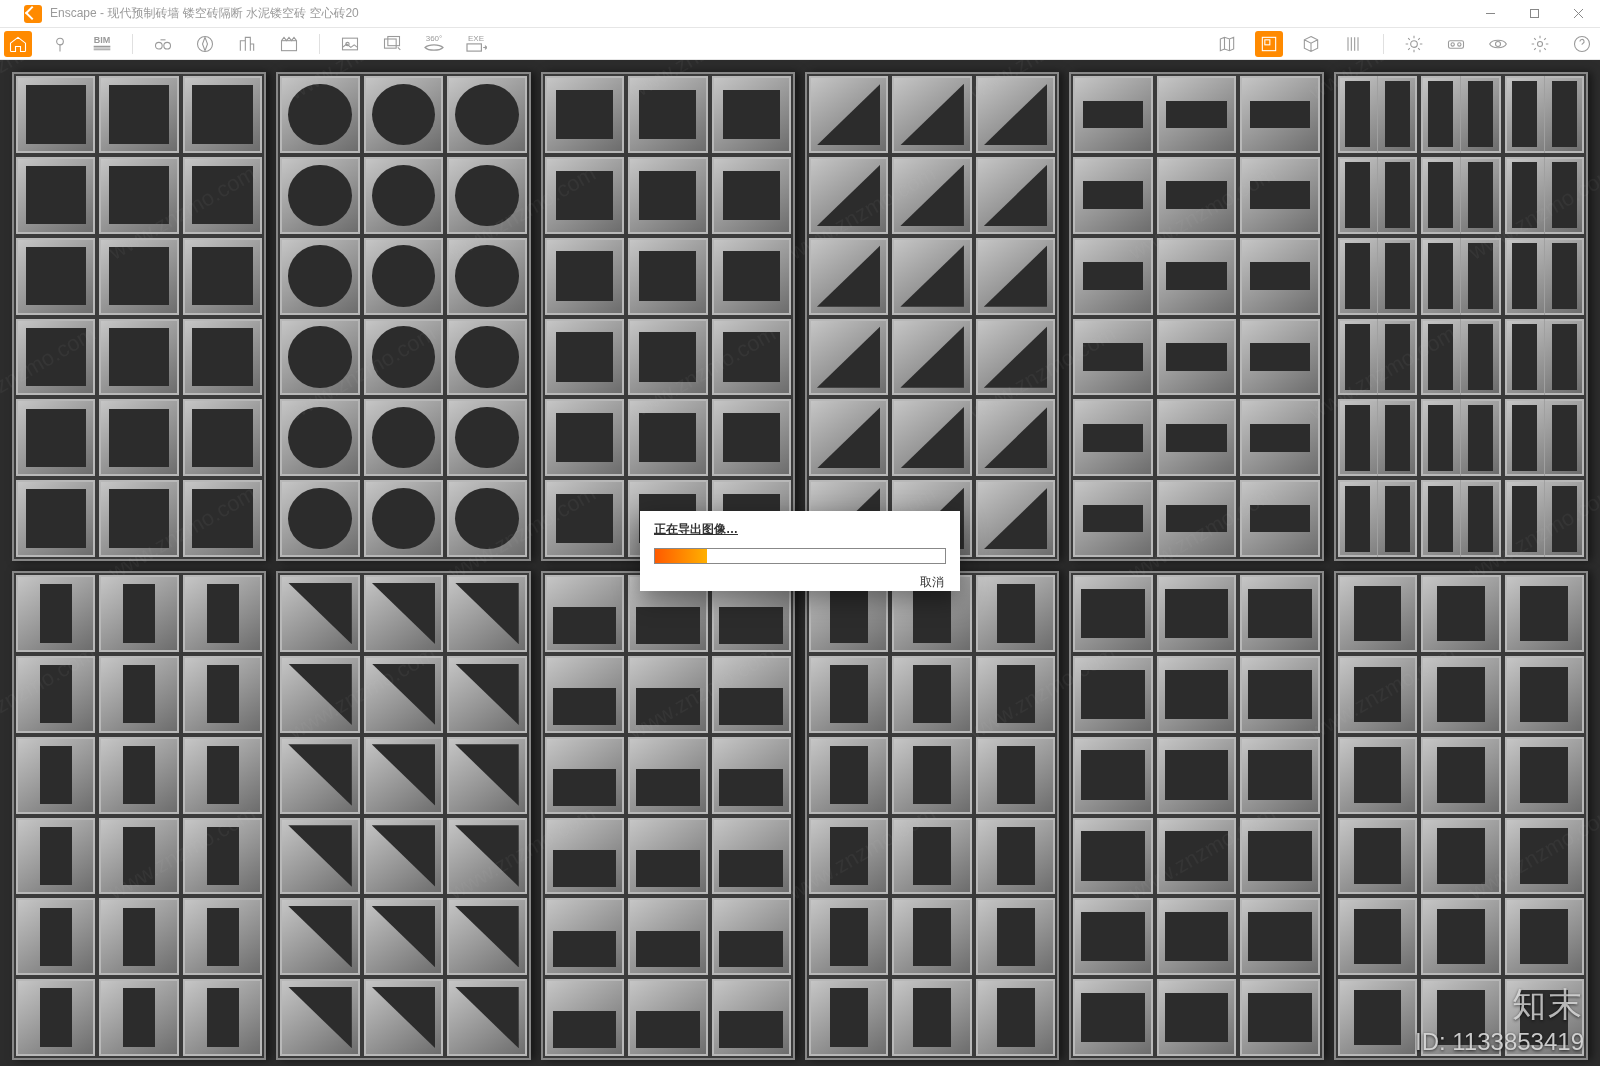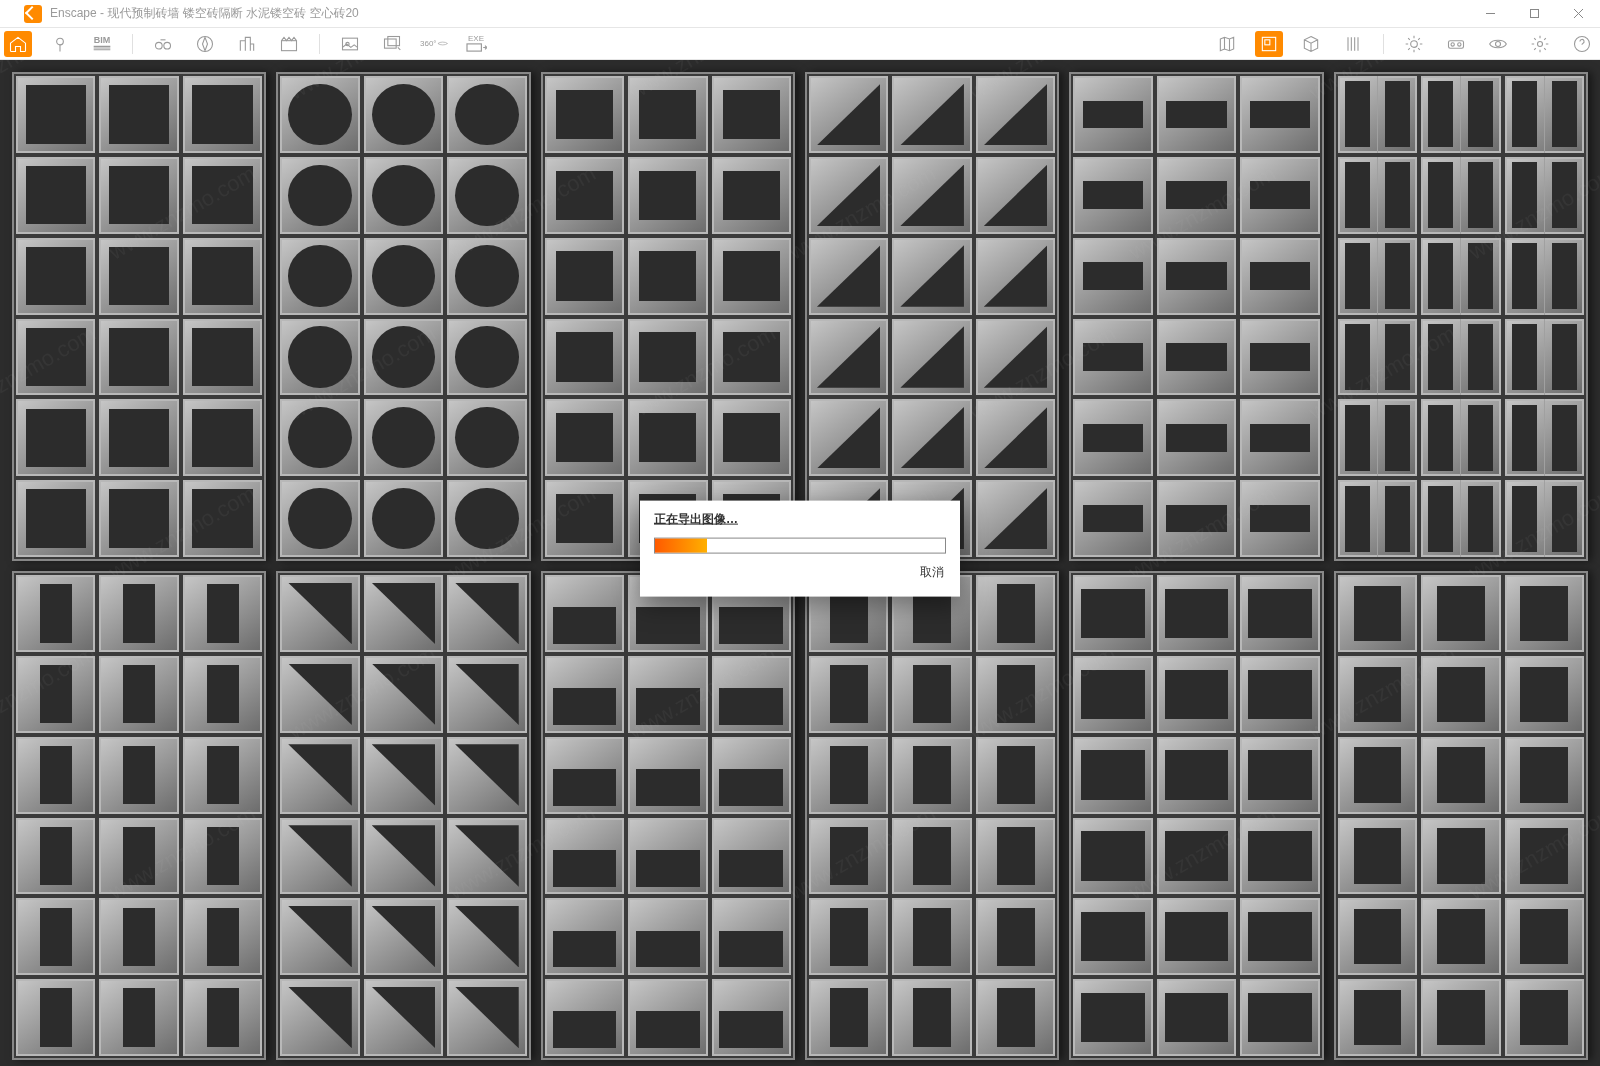--- a/index.html
+++ b/index.html
@@ -51,21 +51,21 @@
   .panel.narrow .cell::after { inset:12% 26%; }
   .panel.wide   .cell::after { inset:18% 10%; }
   .panel.double .cell::after { inset:14% 20%; }
 
   
   .dialog { position:absolute; left:50%; top:50%; transform:translate(-50%,-65%); width:320px; background:#fff; box-shadow:0 8px 24px rgba(0,0,0,.4); font-size:12px; color:#333;text-decoration:underline; }
   .dialog .dtitle { padding:10px 14px 6px; font-weight:600; }
   .dialog .barwrap { margin:4px 14px 2px; height:16px; border:1px solid #888; background:#fff; position:relative; }
   .dialog .barfill { position:absolute; left:0; top:0; bottom:0; background:linear-gradient(90deg,#ff5a00,#ffb000); }
   .dialog .pct { text-align:center; padding:6px 0 10px; }
-  .dialog .dactions { text-align:right; padding:8px 16px 16px; }
+  .dialog .dactions { text-align:right; padding:8px 16px 0; }
   .dialog .cancel { display:inline-block; }
 
   
   .wm { position:absolute; right:16px; bottom:10px; text-align:right; color:#d9d9d9; text-shadow:0 1px 3px rgba(0,0,0,.8); pointer-events:none; }
   .wm .brand { font-size:34px; font-weight:500; letter-spacing:2px; opacity:.8; }
   .wm .idline { font-size:24px; opacity:.9; }
 
   
   .diagwm { position:absolute; inset:0; pointer-events:none; overflow:hidden; }
   .diagwm span { position:absolute; color:rgba(200,200,200,.06); font-size:22px; transform:rotate(-30deg); white-space:nowrap; }
@@ -148,21 +148,21 @@
         <path d="M3 16l5-4 5 4 4-3 4 3"></path>
       </svg>
     </div>
   <div class="tbtn">
       <svg viewBox="0 0 24 24">
         <rect x="3" y="6" width="14" height="11"></rect>
         <rect x="7" y="3" width="14" height="11"></rect>
         <path d="M19 16l3 3"></path>
       </svg>
     </div>
-  <div class="tbtn" style="flex-direction:row;font-size:8px;line-height:1;">
+  <div class="tbtn" style="flex-direction:column;font-size:8px;line-height:1;">
       <span>360°</span>
       <svg viewBox="0 0 24 10" style="width:22px;height:9px;">
         <path d="M2 5c4-4 16-4 20 0-4 4-16 4-20 0z"></path>
       </svg>
     </div>
   <div class="tbtn" style="flex-direction:column;font-size:8px;line-height:1;">
       <span>EXE</span>
       <svg viewBox="0 0 24 10" style="width:22px;height:9px;">
         <rect x="2" y="1" width="16" height="8"></rect>
         <path d="M20 5h3m-1-2l2 2-2 2"></path>
@@ -574,20 +574,24 @@
       <span style="left: 620px; top: 620px;">www.znzmo.com</span>
       <span style="left: 960px; top: 620px;">www.znzmo.com</span>
       <span style="left: 1300px; top: 620px;">www.znzmo.com</span>
       <span style="left: 100px; top: 780px;">www.znzmo.com</span>
       <span style="left: 440px; top: 780px;">www.znzmo.com</span>
       <span style="left: 780px; top: 780px;">www.znzmo.com</span>
       <span style="left: 1120px; top: 780px;">www.znzmo.com</span>
       <span style="left: 1460px; top: 780px;">www.znzmo.com</span>
     </div>
 
+  <div class="wm">
+    <div class="brand">知末</div>
+    <div class="idline">ID: 1133853419</div>
+  </div>
 
   <div class="dialog">
     <div class="dtitle">正在导出图像…</div>
     <div class="barwrap">
       <div class="barfill" id="barfill" style="width: 18%;"></div>
     </div>
     <div class="dactions">
       <span class="cancel">取消</span>
     </div>
   </div>

